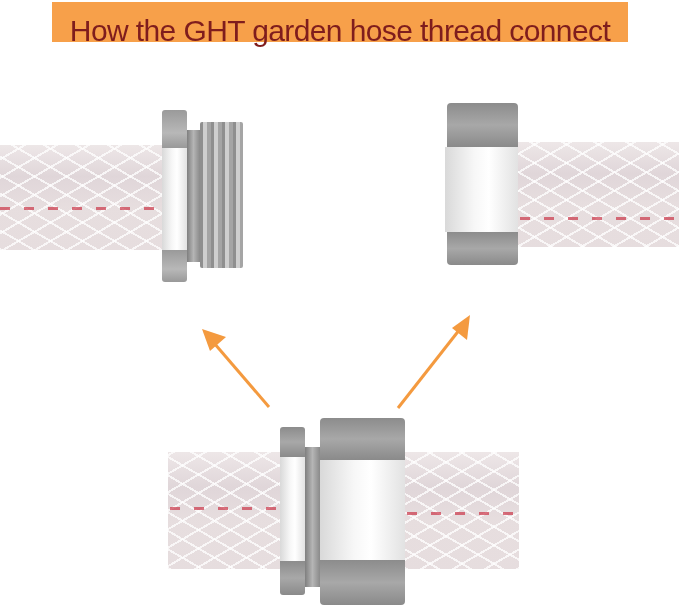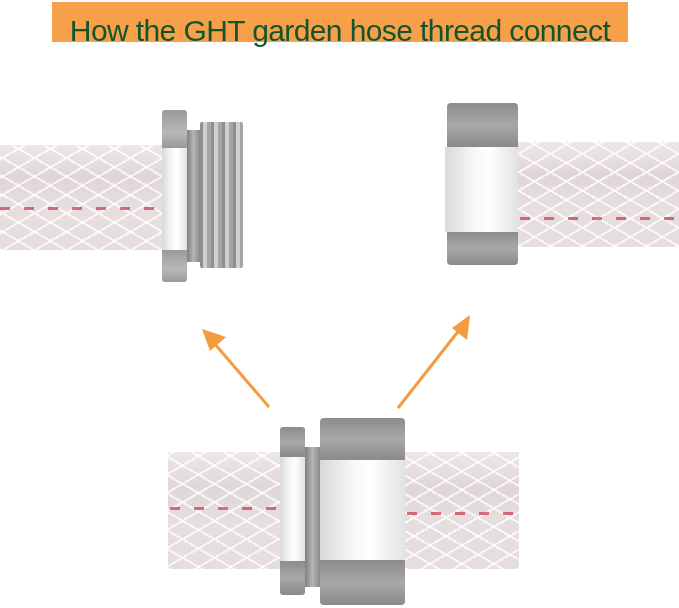--- a/index.html
+++ b/index.html
@@ -1,19 +1,19 @@
 <!DOCTYPE html>
 <html><head>
   <meta charset="utf-8">
   <style>
     html, body { margin: 0; padding: 0; }
     body { width: 679px; height: 608px; background: #ffffff; position: relative; overflow: hidden; font-family: "Liberation Sans", sans-serif; }
     .abs { position: absolute; }
     .banner { left: 52px; top: 2px; width: 576px; height: 40px; background: #F7A04A; display: flex; align-items: center; justify-content: center; }
-    .banner span { font-family: "Liberation Sans", sans-serif; font-size: 30px; color: #14532d; letter-spacing: -0.6px; white-space: nowrap; margin-top: 17px; }
+    .banner span { font-family: "Liberation Sans", sans-serif; font-size: 30px; color: #7f1d1d; letter-spacing: -0.6px; white-space: nowrap; margin-top: 17px; }
     .hose {
       background-color: #e4dadb;
       background-image:
         repeating-linear-gradient(30deg, rgba(255,255,255,0.75) 0 2px, transparent 2px 16px),
         repeating-linear-gradient(-30deg, rgba(255,255,255,0.75) 0 2px, transparent 2px 16px),
         linear-gradient(to bottom, rgba(255,255,255,0.35) 0%, rgba(200,190,205,0.15) 30%, rgba(255,255,255,0.1) 60%, rgba(235,228,230,0.3) 100%);
     }
     .stripe { height: 3px; background-image: repeating-linear-gradient(90deg, rgba(200,40,60,0.65) 0 10px, transparent 10px 24px); }
     .metal-dark { background: linear-gradient(to bottom, #8c8c8c, #a8a8a8 50%, #8a8a8a); }
     .metal-face { background: linear-gradient(to right, #d9d9d9, #f7f7f7 40%, #ffffff 60%, #e2e2e2); }

